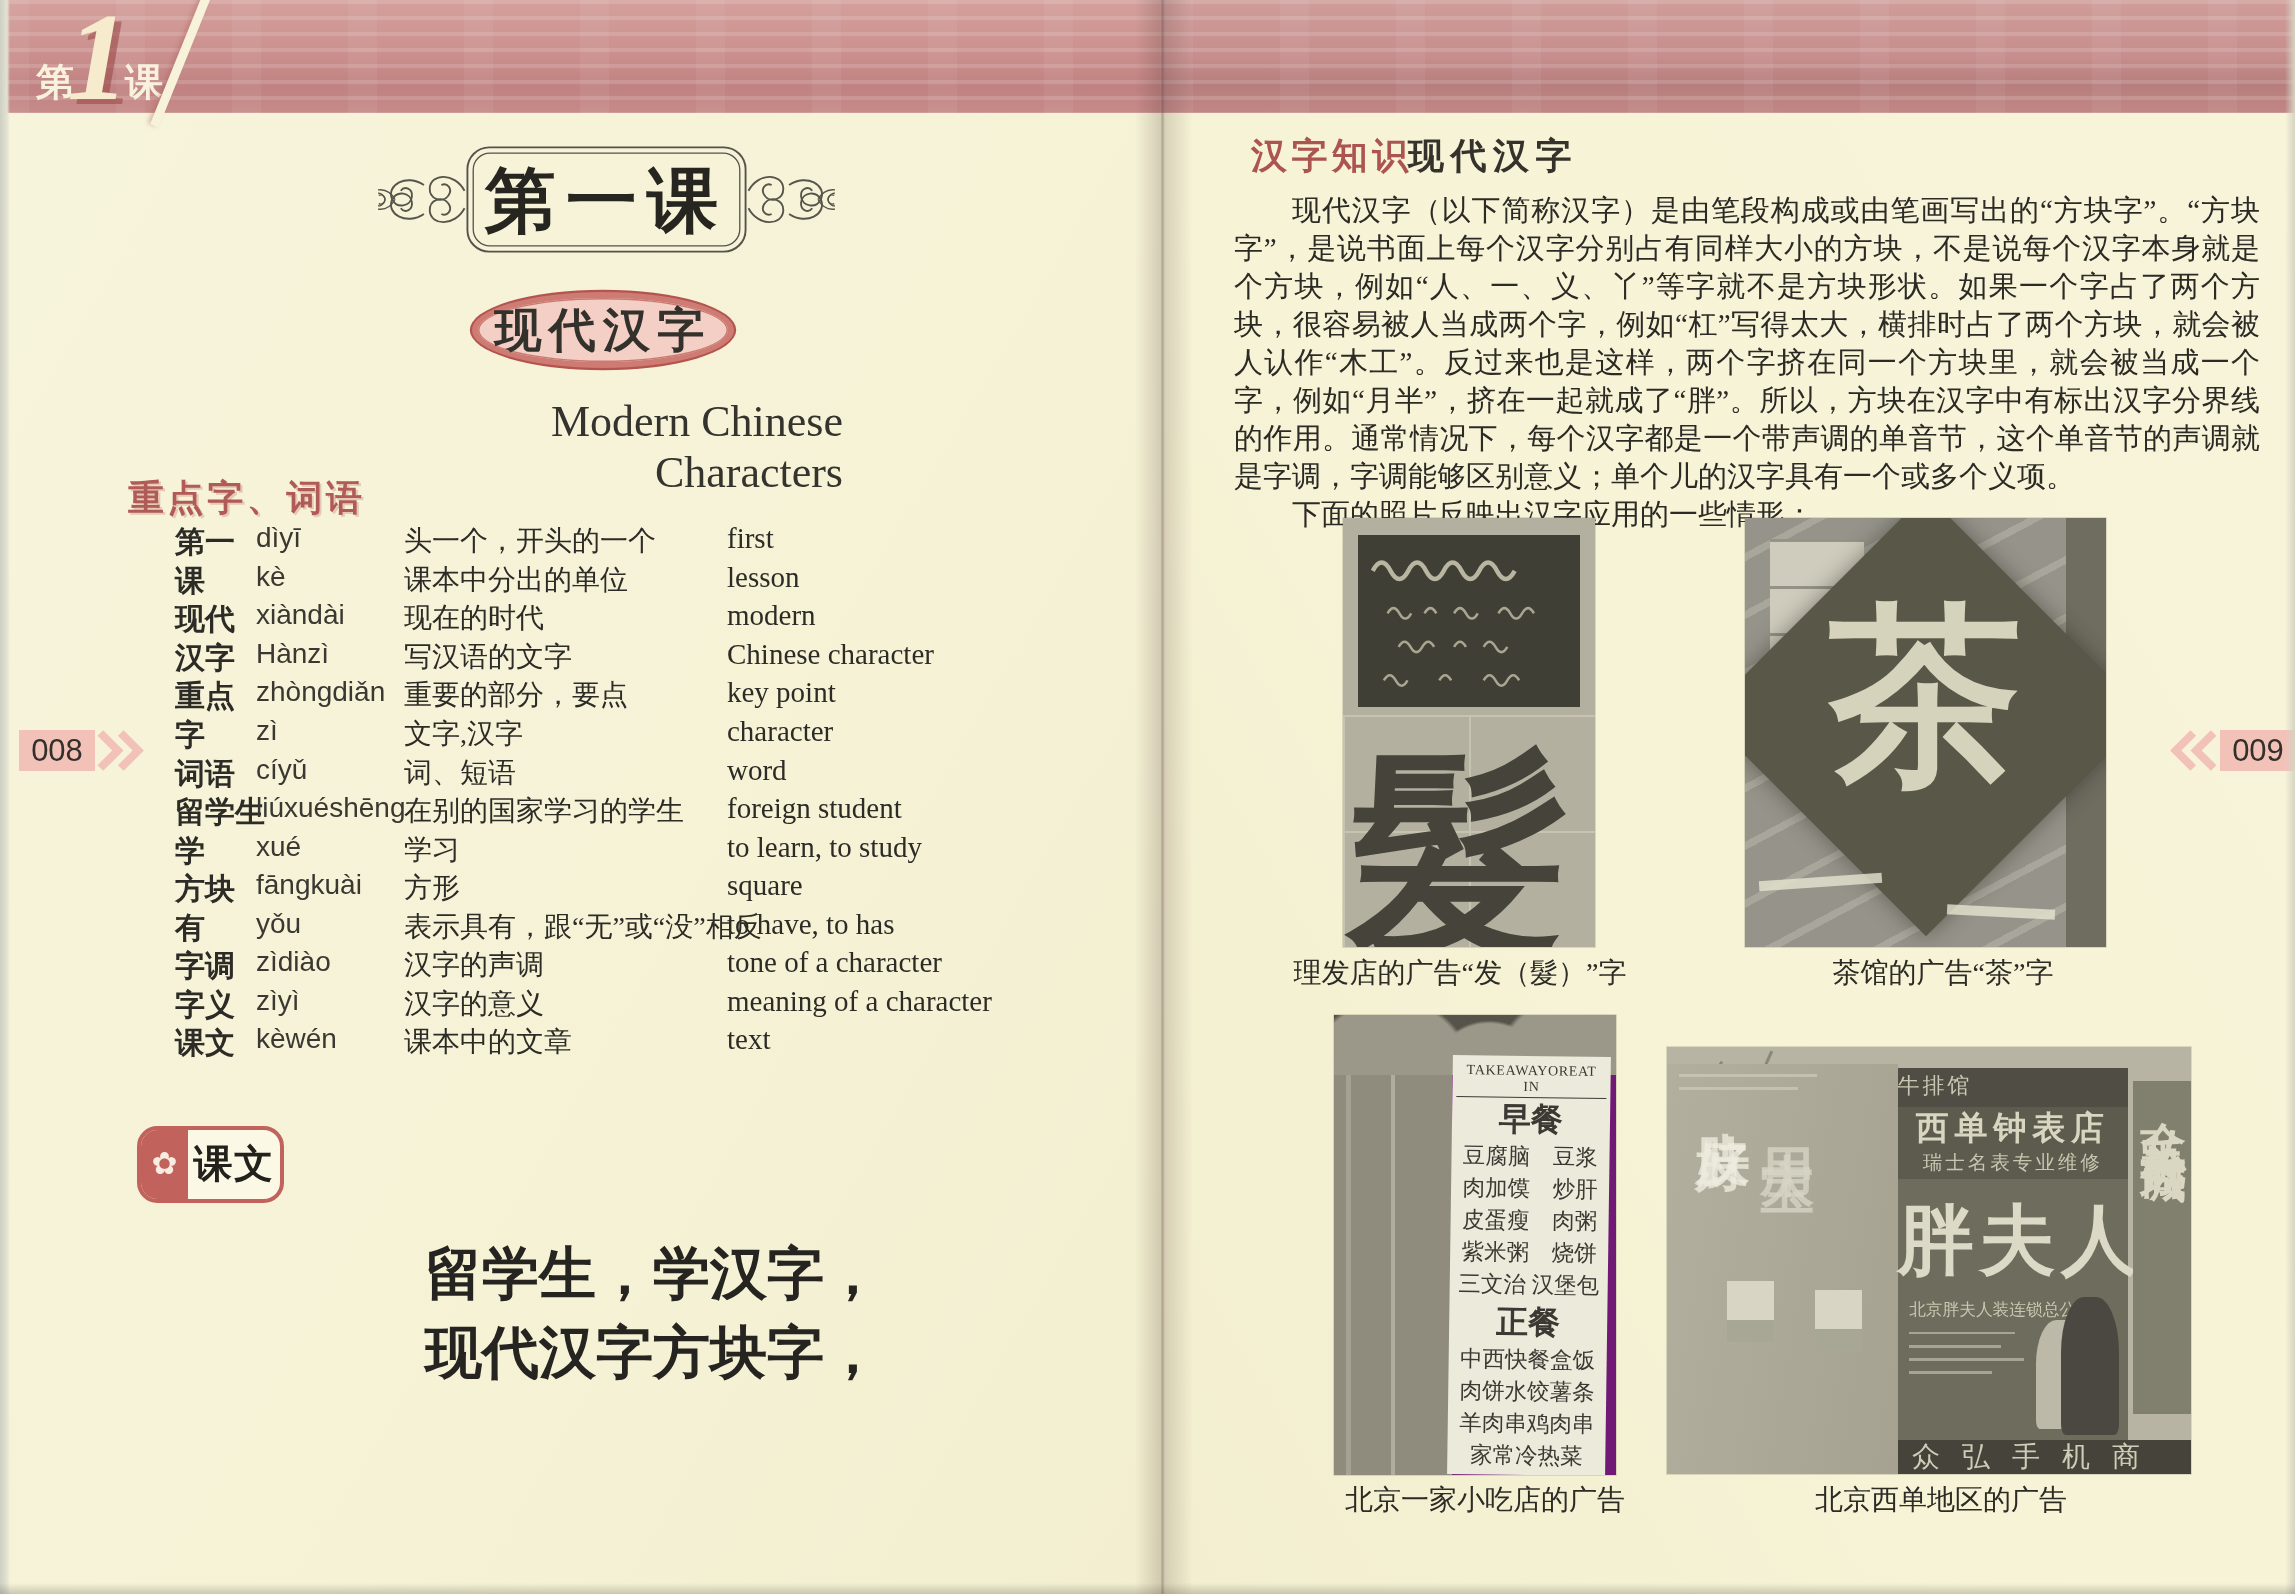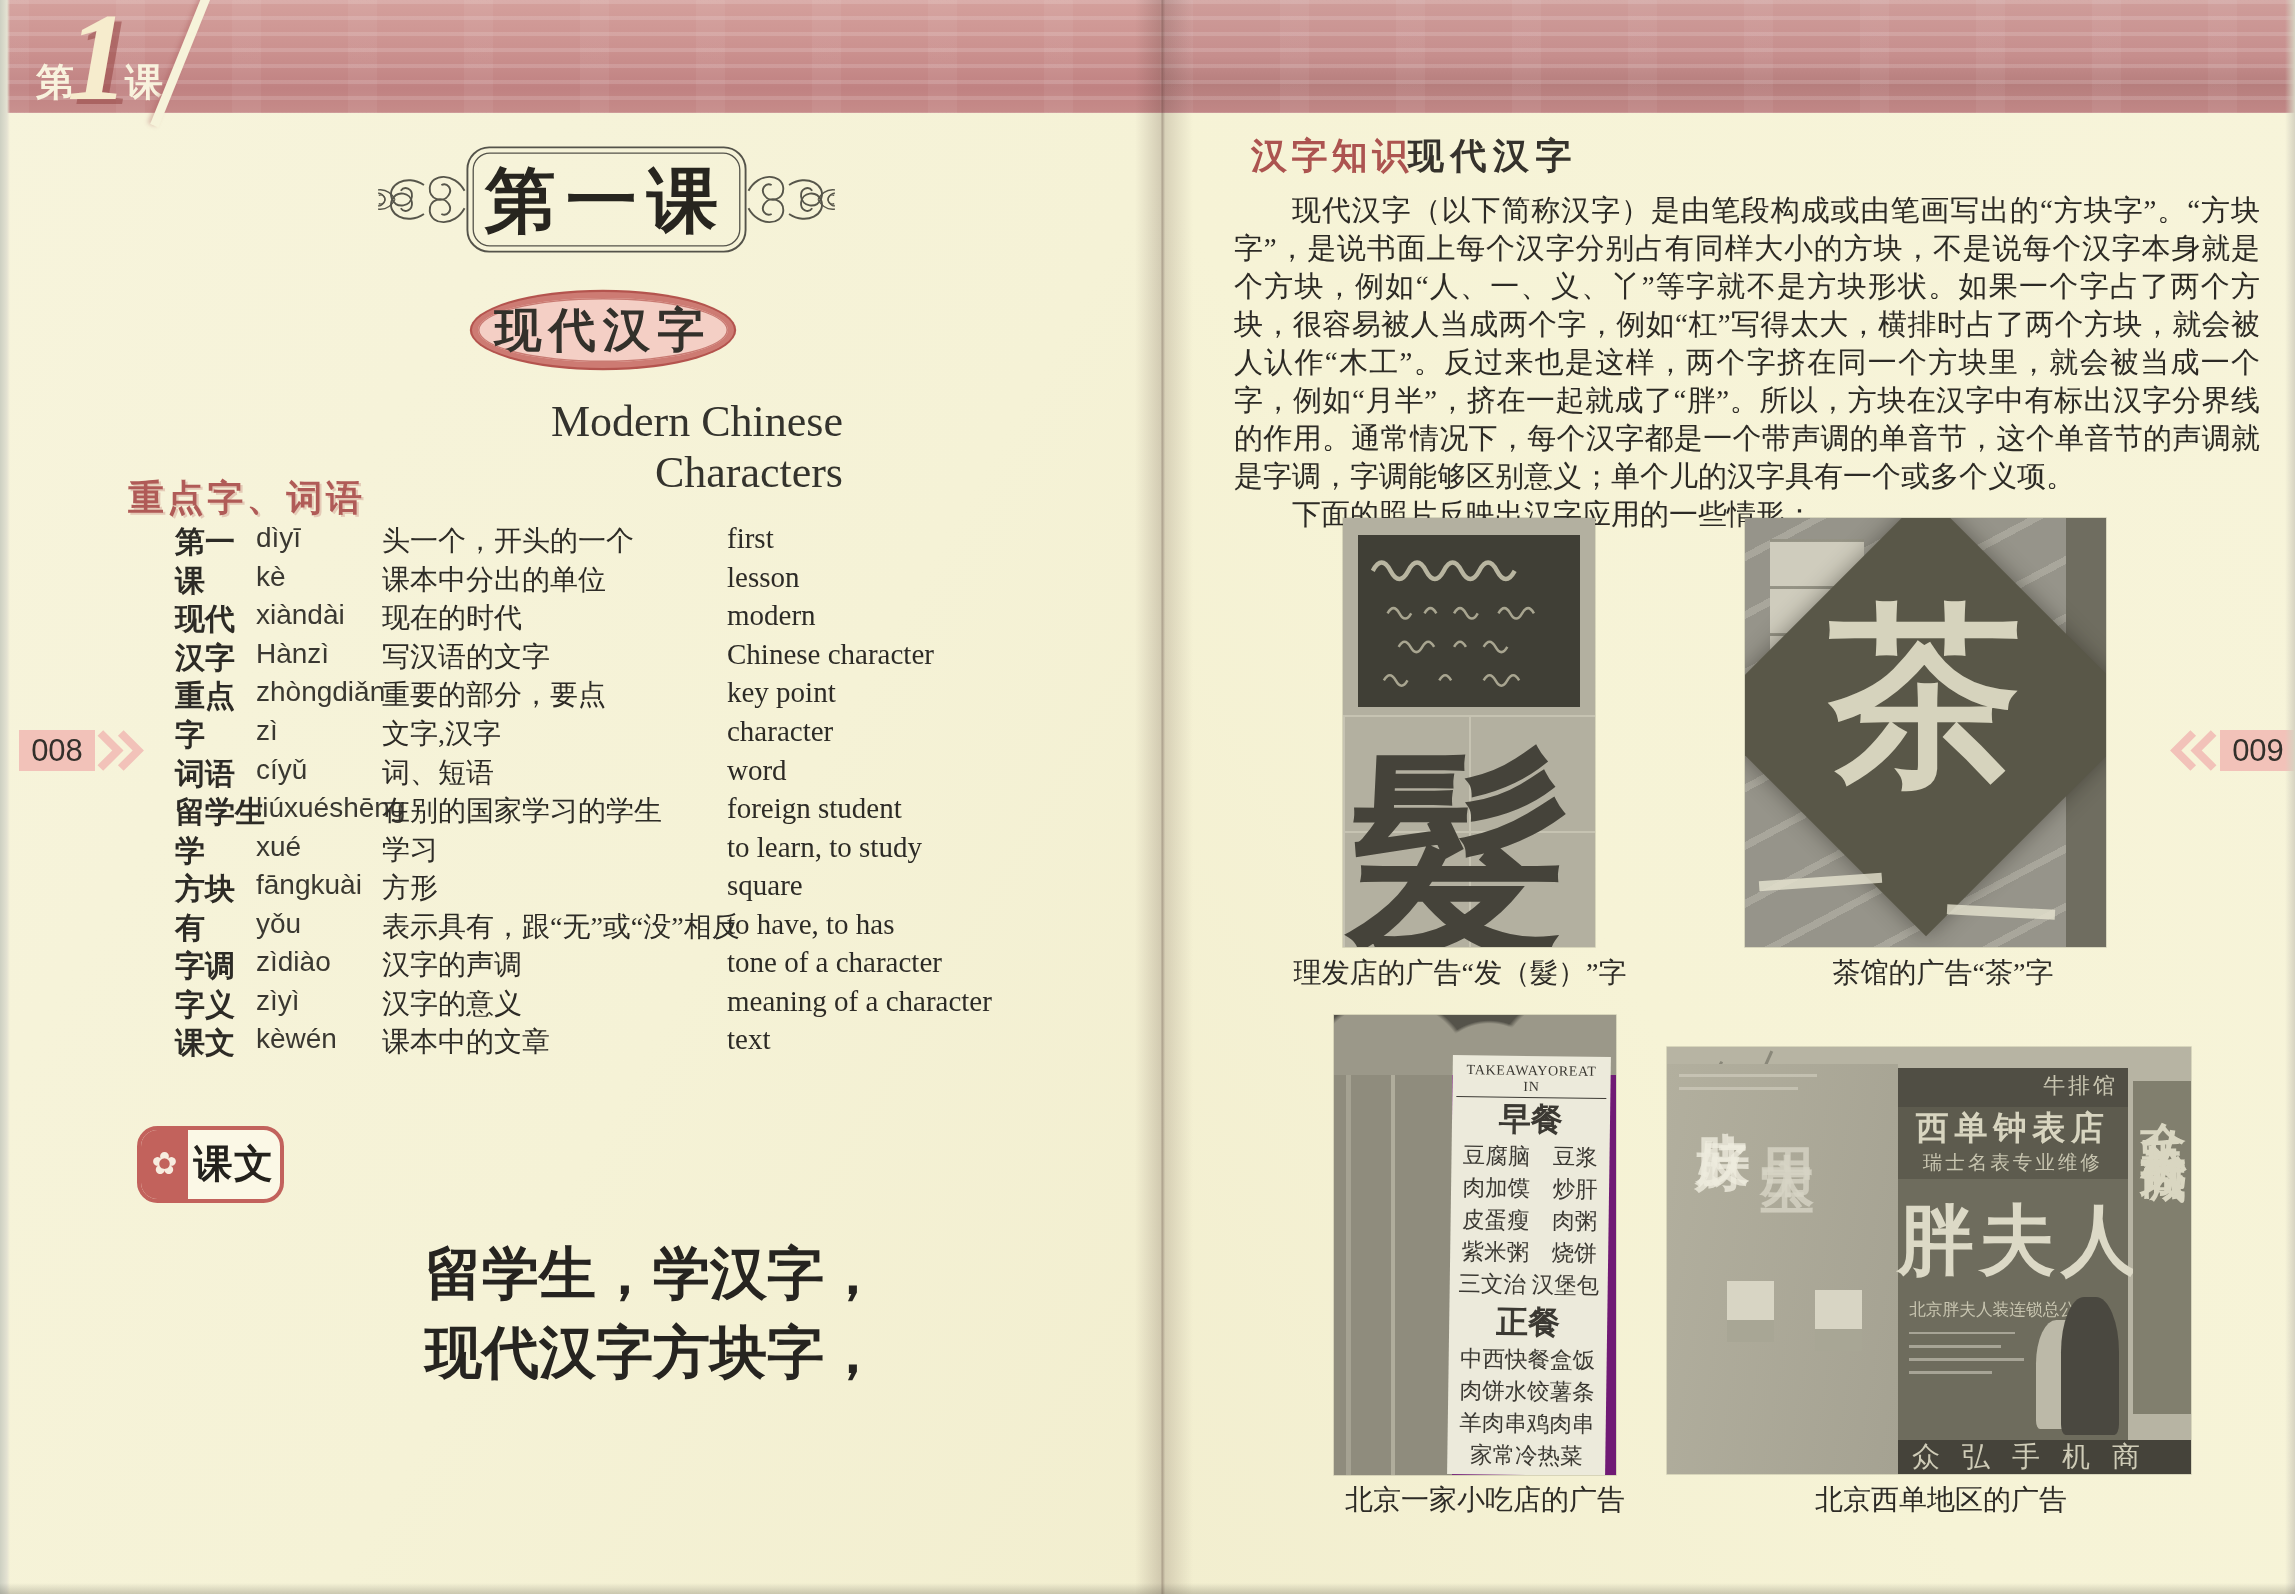--- a/index.html
+++ b/index.html
@@ -38,21 +38,21 @@
   .oval-badge span{display:inline-block;font-size:47px;font-weight:700;letter-spacing:7.3px;color:#33312b;line-height:64px;}
 
   .english-title{left:370px;top:396px;width:473px;text-align:right;font-size:44px;color:#34332d;}
 
   
   .vocab-header{left:128px;top:474px;font-size:36px;font-weight:700;letter-spacing:3.6px;color:#b05b57;
      text-shadow:2.2px 2.2px 0 rgba(186,108,104,.30);font-family:"Liberation Sans",sans-serif;}
   .vrow{position:absolute;left:0;width:1164px;height:38px;}
   .vrow .hz{position:absolute;left:175px;font-size:30px;font-weight:600;color:#2d2b26;}
   .vrow .py{position:absolute;left:256px;font-size:28px;color:#3a3831;font-family:"Liberation Sans",sans-serif;}
-  .vrow .df{position:absolute;left:382px;font-size:28px;color:#2d2b26;}
+  .vrow .df{position:absolute;left:404px;font-size:28px;color:#2d2b26;}
   .vrow .en{position:absolute;left:727px;font-size:29px;color:#2d2b26;}
 
   
   .kewen-badge{left:137px;top:1126px;width:147px;height:77px;border:4.4px solid #c2625c;border-radius:20.4px;
      background:#fbf8e6;overflow:hidden;}
   .kewen-badge .flower-cell{position:absolute;left:0;top:0;width:47px;height:100%;background:#c2625c;
      color:#f7ecdf;font-size:31px;text-align:center;line-height:68px;}
   .kewen-badge .kewen-label{position:absolute;left:47px;top:0;right:0;height:100%;text-align:center;
      font-size:39px;font-weight:700;color:#23211c;line-height:68px;letter-spacing:1.5px;}
   .poem{left:425px;top:1234px;width:451px;text-align:right;}
@@ -113,21 +113,21 @@
   .ph-snack .mi{font-size:22.5px;line-height:1.42;white-space:nowrap;}
 
   
   .ph-xidan{left:1667px;top:1047px;width:524px;height:427px;background:#b7b4a3;}
   .ph-xidan .bldg-left{position:absolute;left:0;top:4%;width:44%;height:96%;
      background:linear-gradient(100deg,#b2af9e 0%,#a5a292 100%);}
   .ghostcol{position:absolute;writing-mode:vertical-rl;font-size:54px;font-weight:700;color:rgba(238,235,221,.8);letter-spacing:4.4px;}
   .ph-xidan .poster1,.ph-xidan .poster2{position:absolute;width:47px;height:61px;background:#d8d5c4;
      box-shadow:inset 0 -22px 0 rgba(110,108,94,.45);}
   .ph-xidan .topband{position:absolute;left:44%;top:5%;width:44%;height:9%;background:#504e44;color:#c9c6b1;
-     font-size:22px;text-align:right;line-height:36px;padding-right:10.2px;letter-spacing:2.9px;}
+     font-size:22px;line-height:36px;padding-right:10.2px;letter-spacing:2.9px;}
   .ph-xidan .watch{position:absolute;left:44%;top:14%;width:44%;height:17%;background:#5d5b4e;text-align:center;}
   .ph-xidan .watch .w1{font-size:33px;font-weight:700;color:#d8d5c0;letter-spacing:5.8px;line-height:42px;}
   .ph-xidan .watch .w2{font-size:19.6px;color:#c8c5b0;letter-spacing:2.9px;}
   .ph-xidan .board{position:absolute;left:44%;top:31%;width:44%;height:61%;background:#6e6c5d;}
   .ph-xidan .board .big{font-size:76px;font-weight:700;color:#dcd9c6;letter-spacing:5.8px;text-align:center;margin-top:10.2px;white-space:nowrap;}
   .ph-xidan .board .co{font-size:16.7px;color:#c9c6b1;text-align:left;padding-left:11.6px;margin-top:5.8px;}
   .ph-xidan .tiny{height:2.9px;background:rgba(215,212,196,.55);margin:10.2px 0 0 11.6px;width:46%;}
   .ph-xidan .fig{position:absolute;border-radius:40% 40% 8% 8%;}
   .ph-xidan .rightsign{position:absolute;left:89%;top:8%;width:11%;height:78%;background:#817f6e;text-align:center;}
   .ph-xidan .rightsign span{writing-mode:vertical-rl;font-size:45px;font-weight:700;color:#d9d6c1;letter-spacing:7.3px;margin-top:4.4px;}

